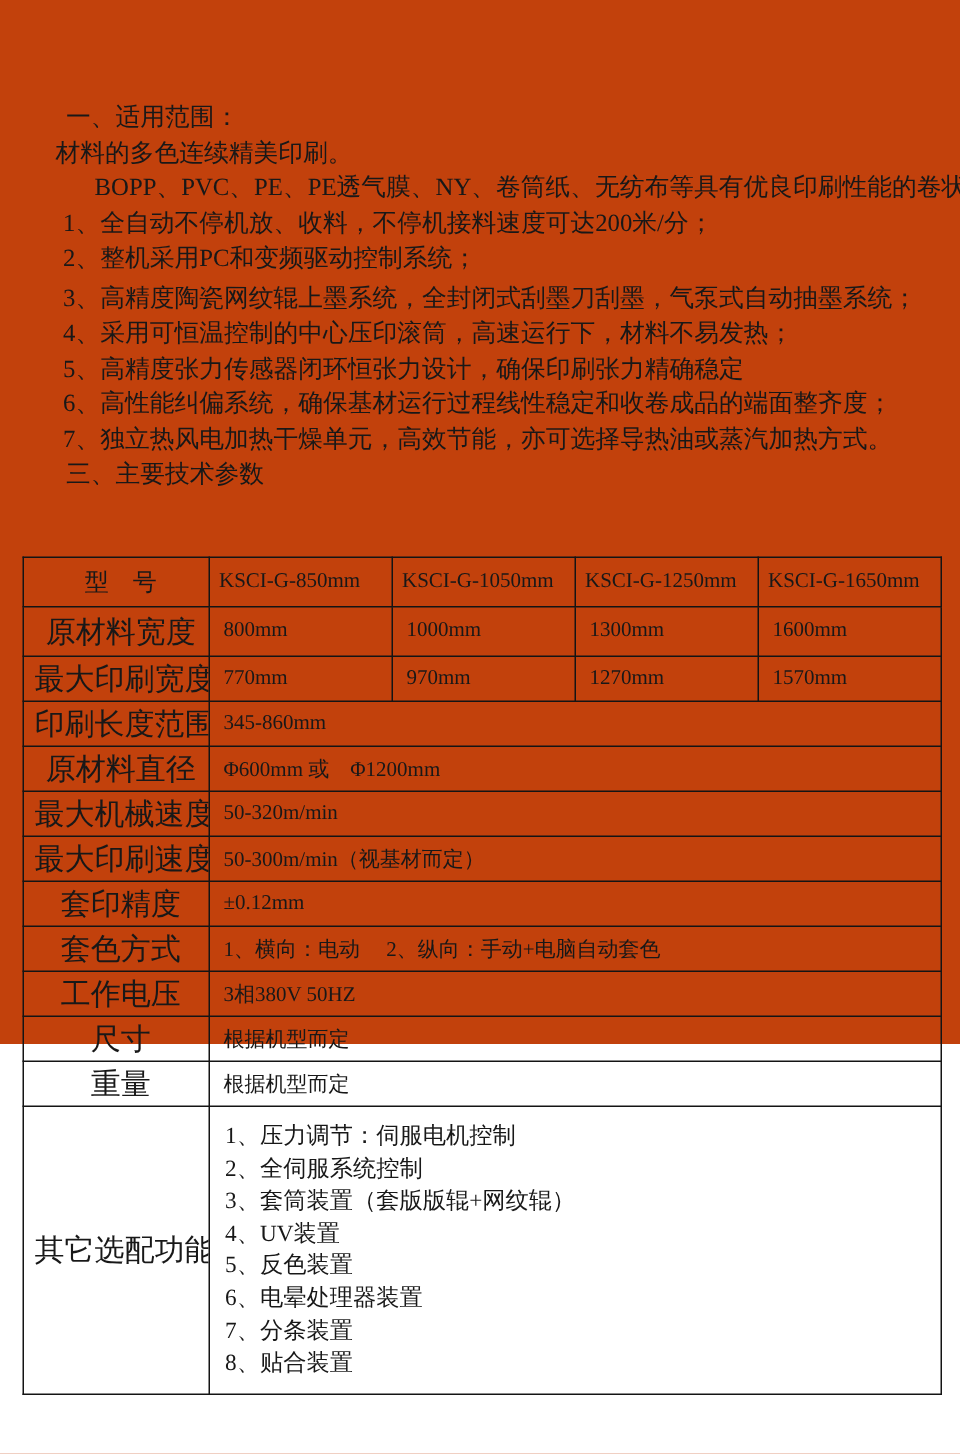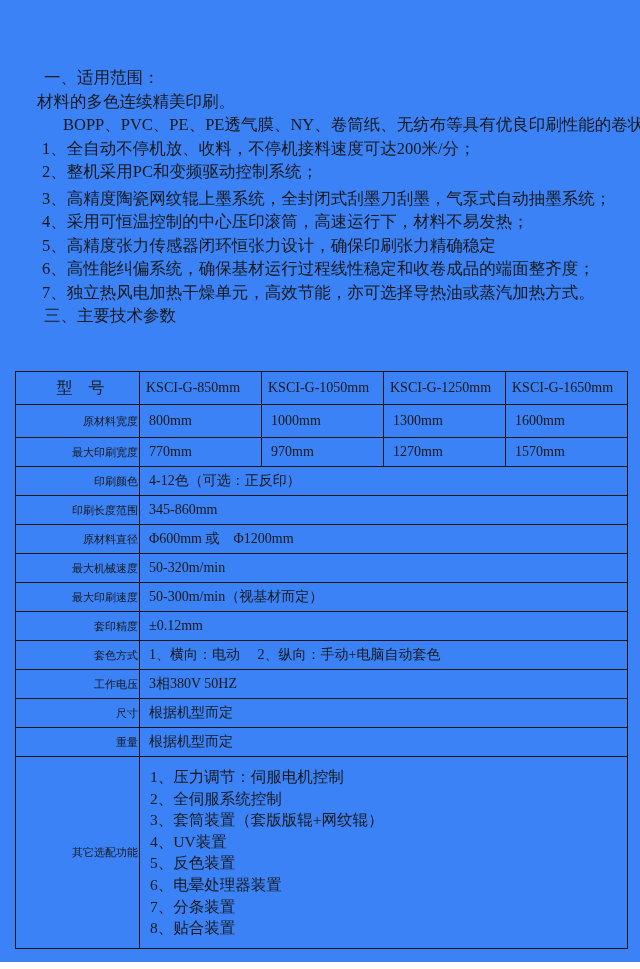--- a/index.html
+++ b/index.html
@@ -10,22 +10,22 @@
   body {
     width: 640px;
     height: 969px;
     overflow: hidden;
     font-family: "Liberation Serif", "DejaVu Serif", serif;
     color: #181818;
   }
   .page {
     position: relative;
     width: 640px;
-    height: 962px;
-    background: #3b82f6;
+    height: 696px;
+    background: #c2410c;
   }
   .textblock {
     position: absolute;
     top: 66px;
     left: 0;
     width: 640px;
   }
   .line {
     font-size: 16.5px;
     line-height: 23.5px;
@@ -50,23 +50,23 @@
     vertical-align: middle;
     font-weight: normal;
     overflow: hidden;
     white-space: nowrap;
     margin-left: 12px;
   }
   .col-label  { width: 124px; }
   .col-model  { width: 122px; }
 
   .cell-label {
-    font-size: 11px;
+    font-size: 20px;
     padding-left: 7px;
-    text-align: right;
+    text-align: center;
   }
   .cell-model-header {
     font-size: 14px;
     padding-left: 6px;
     font-family: "Liberation Serif", "DejaVu Serif", serif;
   }
   .cell-type-label {
     font-size: 16px;
     text-align: center;
   }
@@ -134,24 +134,20 @@
 
       <tr class="r-single">
         <td class="cell-label">最大印刷宽度</td>
         <td class="cell-value">770mm</td>
         <td class="cell-value">970mm</td>
         <td class="cell-value">1270mm</td>
         <td class="cell-value">1570mm</td>
       </tr>
 
       <tr class="r-single">
-        <td class="cell-label">印刷颜色</td>
-        <td class="cell-value" colspan="4">4-12色（可选：正反印）</td>
-      </tr>
-      <tr class="r-single">
         <td class="cell-label">印刷长度范围</td>
         <td class="cell-value" colspan="4">345-860mm</td>
       </tr>
       <tr class="r-single">
         <td class="cell-label">原材料直径</td>
         <td class="cell-value" colspan="4">Φ600mm 或　Φ1200mm</td>
       </tr>
       <tr class="r-single">
         <td class="cell-label">最大机械速度</td>
         <td class="cell-value" colspan="4">50-320m/min</td>

